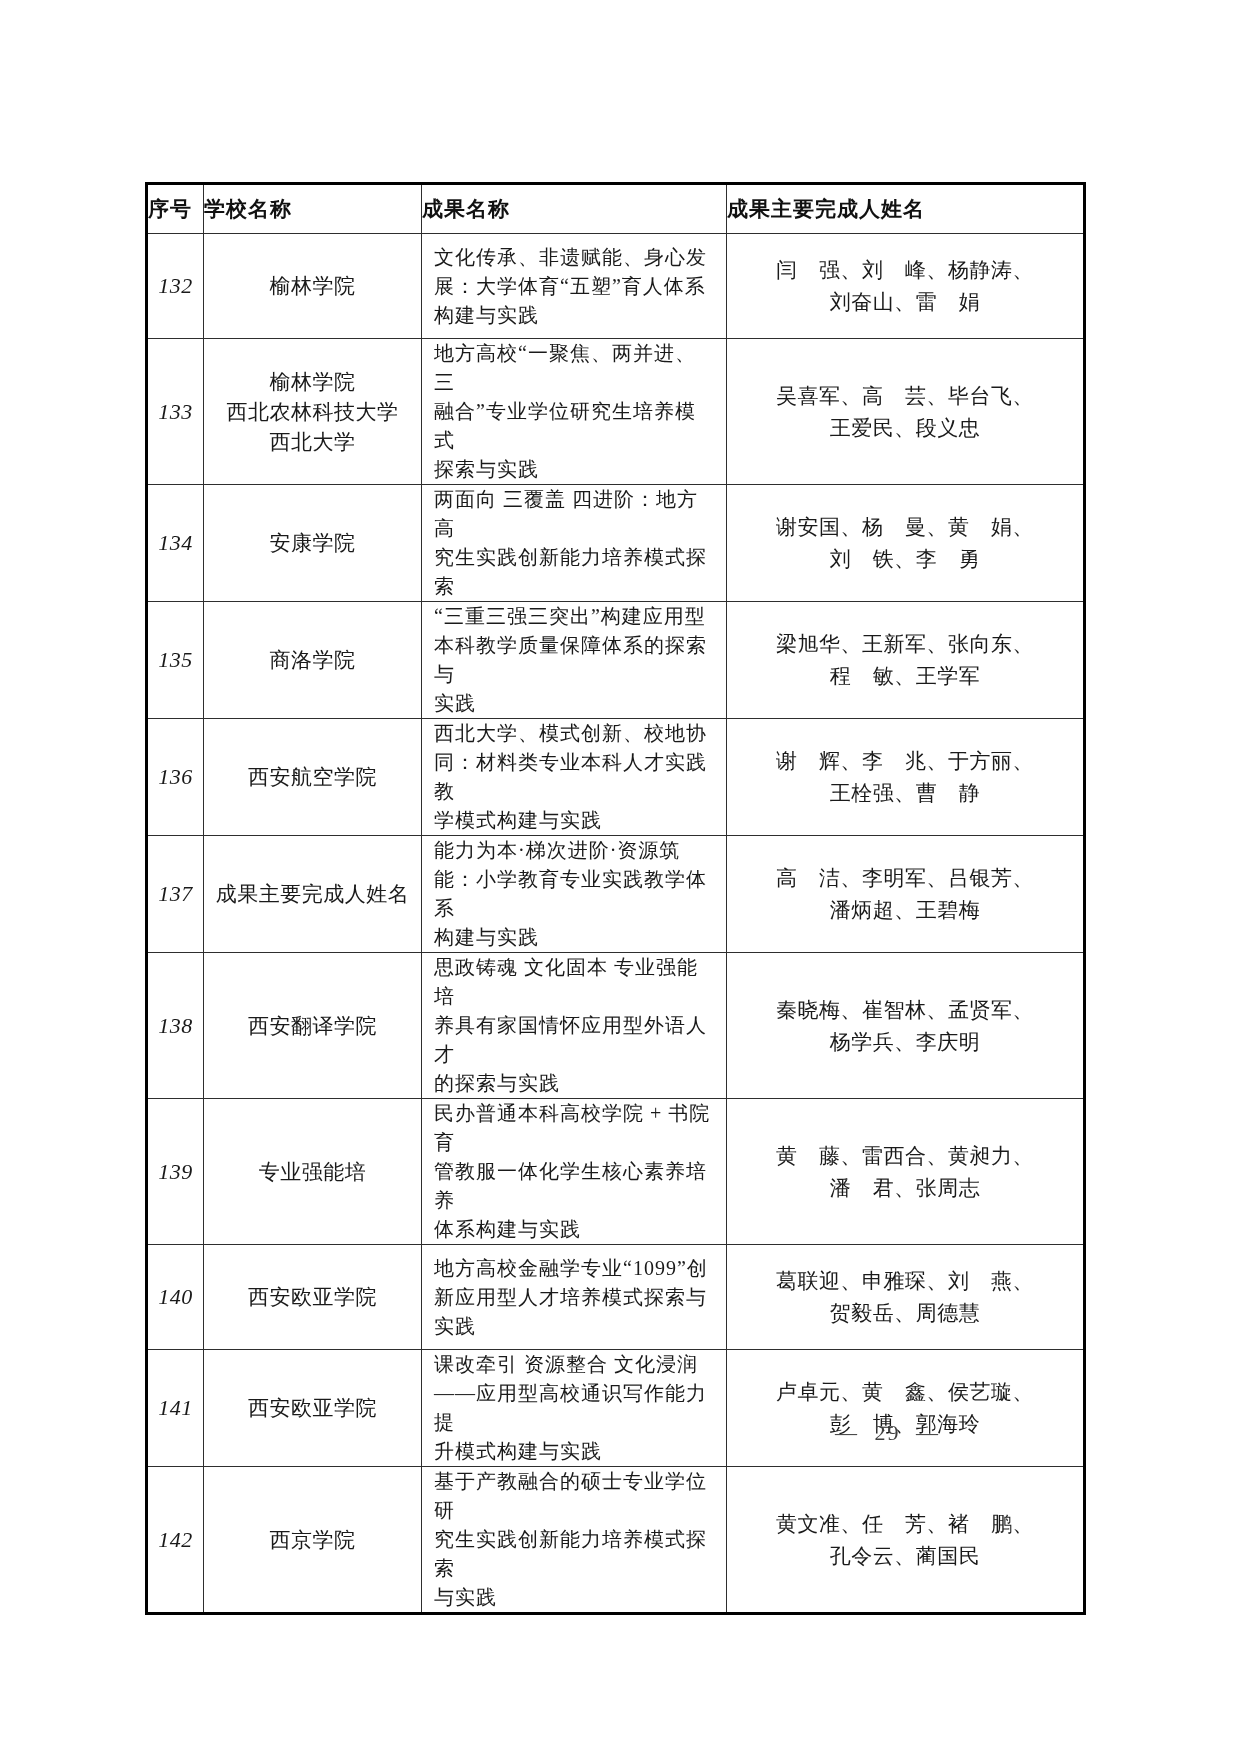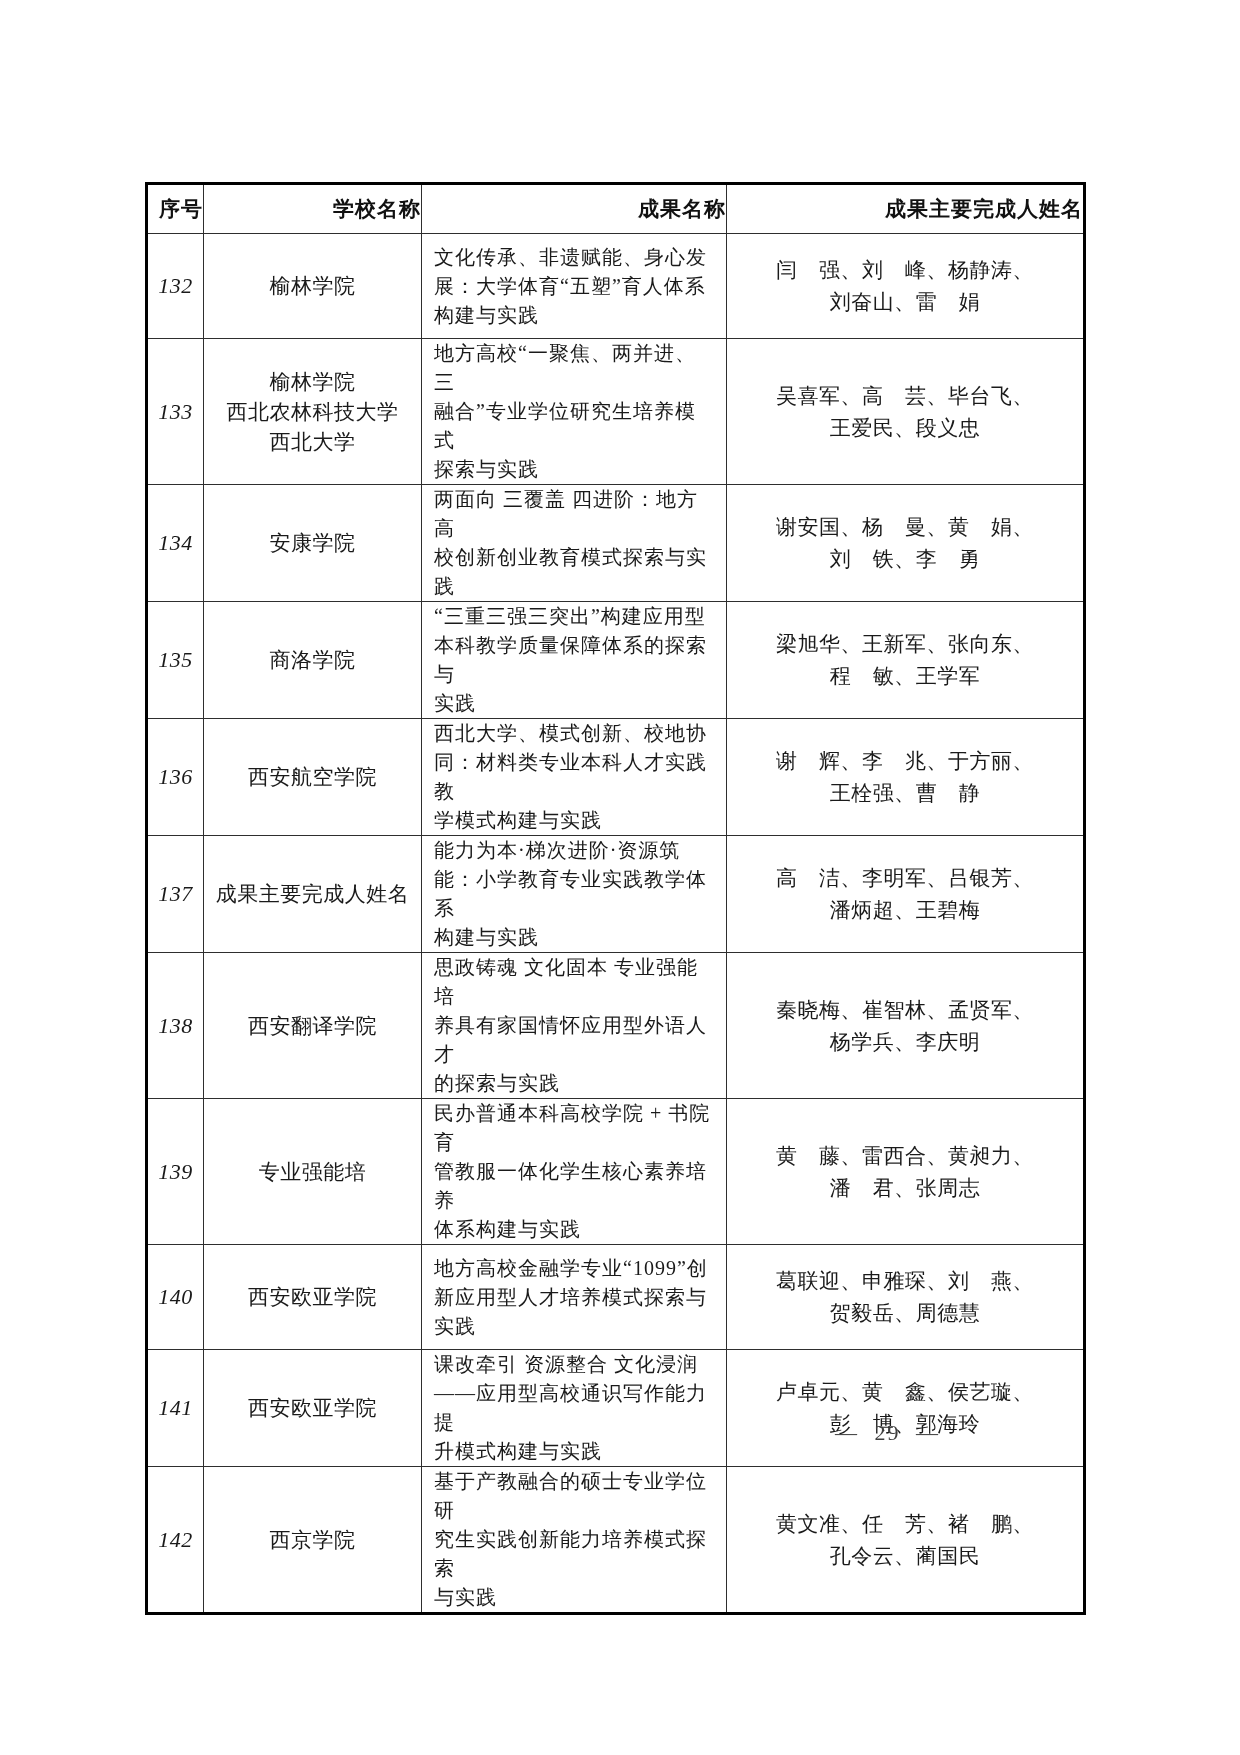--- a/index.html
+++ b/index.html
@@ -32,21 +32,21 @@
   th, td {
     border: 1.6px solid #2e2e2e;
     vertical-align: middle;
   }
   th {
     height: 50px;
     font-family: "Liberation Sans", "DejaVu Sans", sans-serif;
     font-weight: bold;
     font-size: 21px;
     letter-spacing: 1px;
-    text-align: right;
+    text-align: left;
     color: #111111;
   }
   td { height: 105px; font-size: 21px; }
   td.cell-no {
     text-align: center;
     font-size: 22px;
     letter-spacing: 0.5px;
     font-style: italic;
   }
   td.cell-school {
@@ -118,21 +118,21 @@
     <td class="cell-achv">地方高校“一聚焦、两并进、三
 融合”专业学位研究生培养模式
 探索与实践</td>
     <td class="cell-names">吴喜军、高　芸、毕台飞、
 王爱民、段义忠</td>
   </tr>
         <tr>
     <td class="cell-no">134</td>
     <td class="cell-school">安康学院</td>
     <td class="cell-achv">两面向 三覆盖 四进阶：地方高
-校创新创业教育模式探索与实践</td>
+究生实践创新能力培养模式探索</td>
     <td class="cell-names">谢安国、杨　曼、黄　娟、
 刘　铁、李　勇</td>
   </tr>
         <tr>
     <td class="cell-no">135</td>
     <td class="cell-school">商洛学院</td>
     <td class="cell-achv">“三重三强三突出”构建应用型
 本科教学质量保障体系的探索与
 实践</td>
     <td class="cell-names">梁旭华、王新军、张向东、

